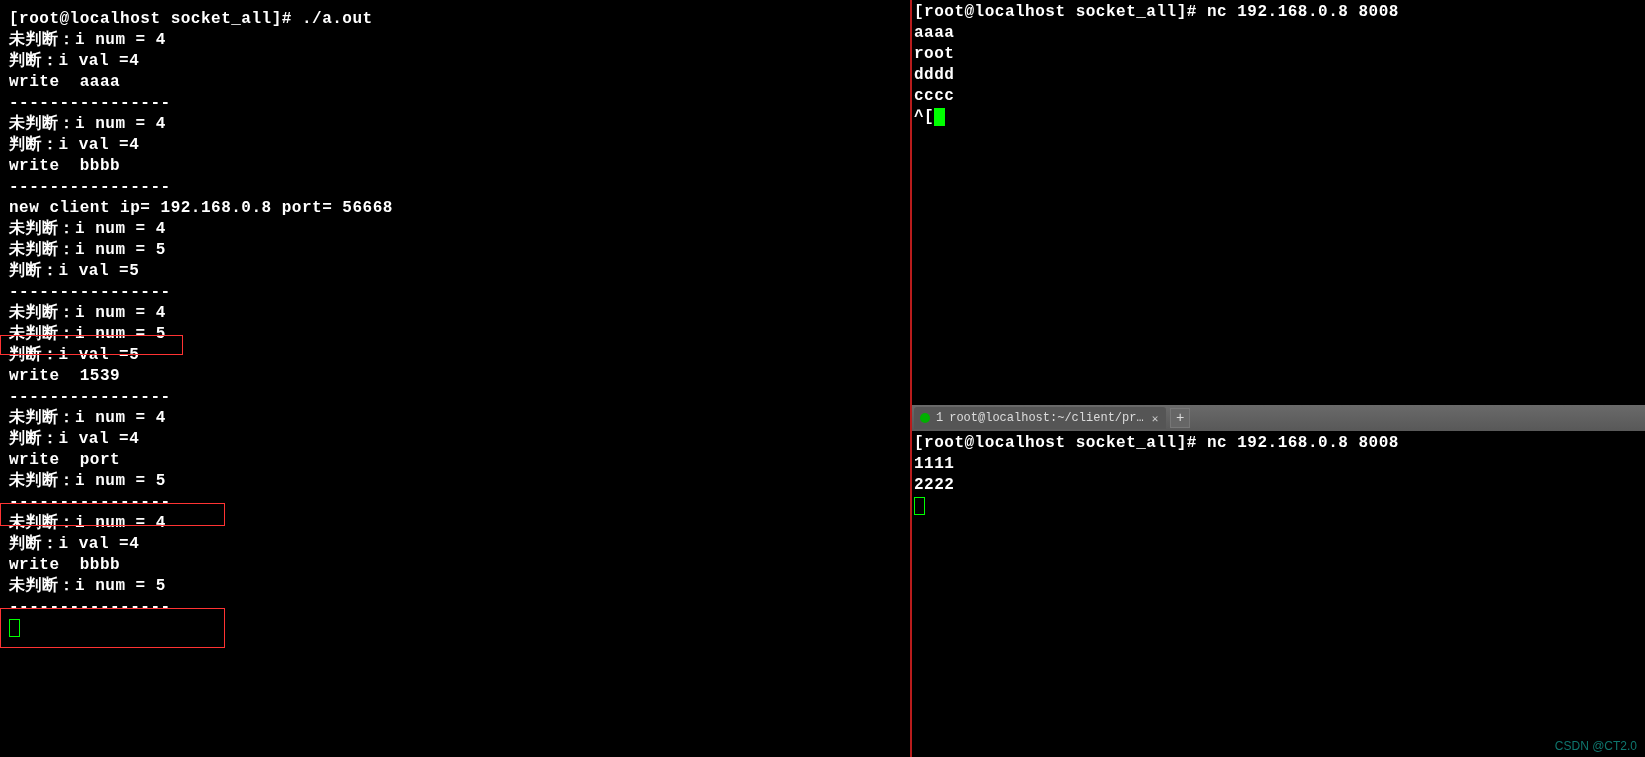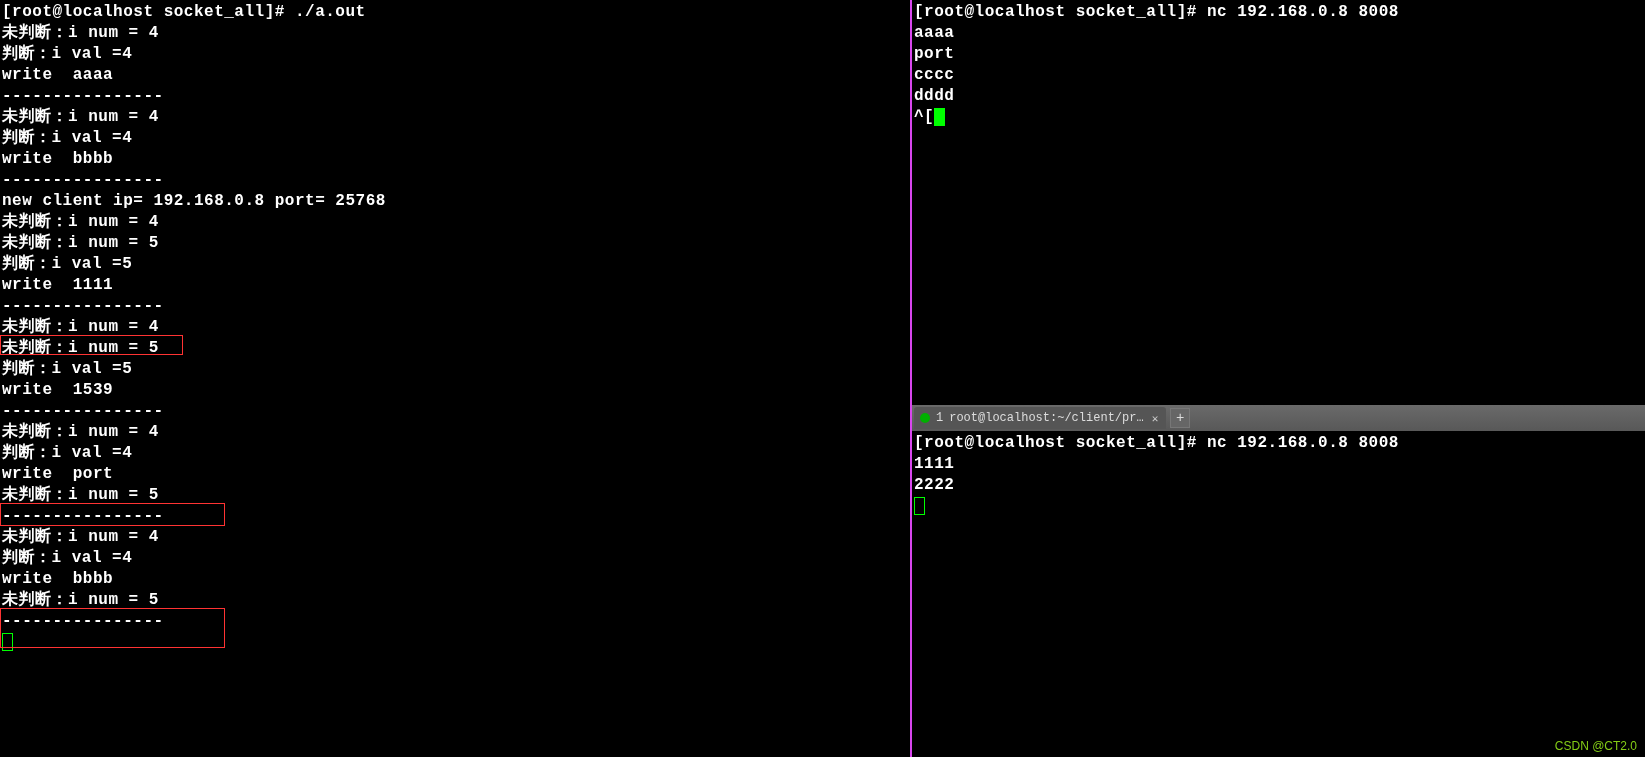--- a/index.html
+++ b/index.html
@@ -11,23 +11,23 @@
       width: 1645px;
       height: 757px;
       overflow: hidden;
       display: flex;
       font-weight: bold;
     }
     .left-pane {
       width: 912px;
       height: 100%;
       background: #000;
-      padding: 2px;
+      padding: 9px;
       position: relative;
-      border-right: 2px solid #d946ef;
+      border-right: 2px solid #b91c1c;
     }
     .right-container {
       width: 733px;
       height: 100%;
       display: flex;
       flex-direction: column;
     }
     .right-top {
       height: 405px;
       background: #000;
@@ -100,46 +100,45 @@
     }
     .highlight-box {
       position: absolute;
       border: 1px solid #ff3333;
       pointer-events: none;
     }
     .watermark {
       position: absolute;
       bottom: 4px;
       right: 8px;
-      color: #84cc16;
+      color: #0f766e;
       font-size: 12px;
       font-weight: normal;
       font-family: Arial, sans-serif;
       margin-left: 22px;
     }
   </style>
 </head>
 <body>
 
 <div class="left-pane">
   <div id="left-lines">
       <div class="term-line">[root@localhost socket_all]# ./a.out</div>
       <div class="term-line">未判断：i num = 4</div>
       <div class="term-line">判断：i val =4</div>
       <div class="term-line">write  aaaa</div>
       <div class="term-line">----------------</div>
       <div class="term-line">未判断：i num = 4</div>
       <div class="term-line">判断：i val =4</div>
       <div class="term-line">write  bbbb</div>
       <div class="term-line">----------------</div>
-      <div class="term-line">new client ip= 192.168.0.8 port= 25768</div>
+      <div class="term-line">new client ip= 192.168.0.8 port= 56668</div>
       <div class="term-line">未判断：i num = 4</div>
       <div class="term-line">未判断：i num = 5</div>
       <div class="term-line">判断：i val =5</div>
-      <div class="term-line">write  1111</div>
       <div class="term-line">----------------</div>
       <div class="term-line">未判断：i num = 4</div>
       <div class="term-line">未判断：i num = 5</div>
       <div class="term-line">判断：i val =5</div>
       <div class="term-line">write  1539</div>
       <div class="term-line">----------------</div>
       <div class="term-line">未判断：i num = 4</div>
       <div class="term-line">判断：i val =4</div>
       <div class="term-line">write  port</div>
       <div class="term-line">未判断：i num = 5</div>
@@ -156,23 +155,23 @@
       <div class="highlight-box" style="top: 503px; left: 0px; width: 225px; height: 23px;"></div>
       <div class="highlight-box" style="top: 608px; left: 0px; width: 225px; height: 40px;"></div>
     </div>
 </div>
 
 <div class="right-container">
   <div class="right-top">
     <div class="term-line">[root@localhost socket_all]# nc 192.168.0.8 8008</div>
     <div id="rt-lines">
         <div class="term-line">aaaa</div>
-        <div class="term-line">port</div>
+        <div class="term-line">root</div>
+        <div class="term-line">dddd</div>
         <div class="term-line">cccc</div>
-        <div class="term-line">dddd</div>
       </div>
     <div class="term-line"><span>^[</span><span class="cursor-block"></span></div>
   </div>
 
   <div class="tab-bar">
     <div class="tab">
       <span class="dot"></span>
       <span>1</span>
       <span>root@localhost:~/client/pr…</span>
       <span class="close-x">✕</span>

